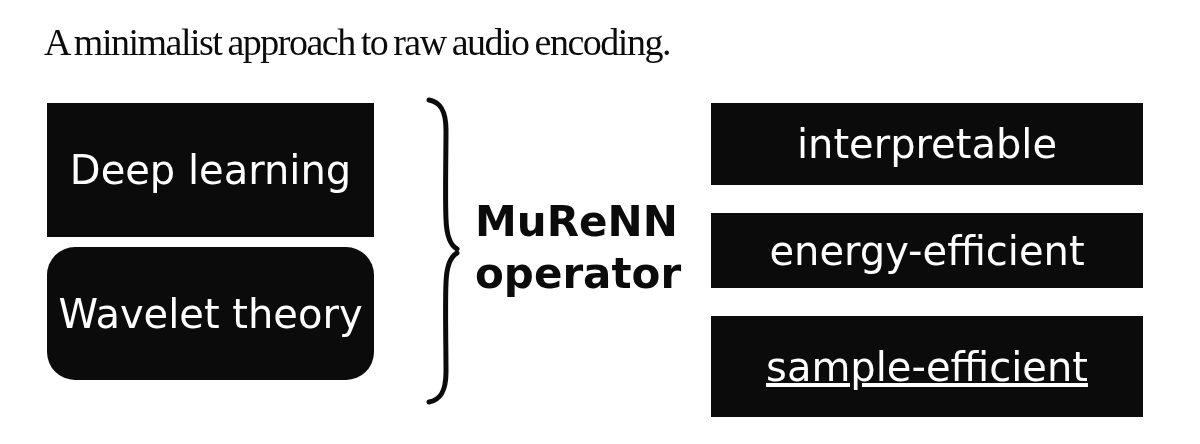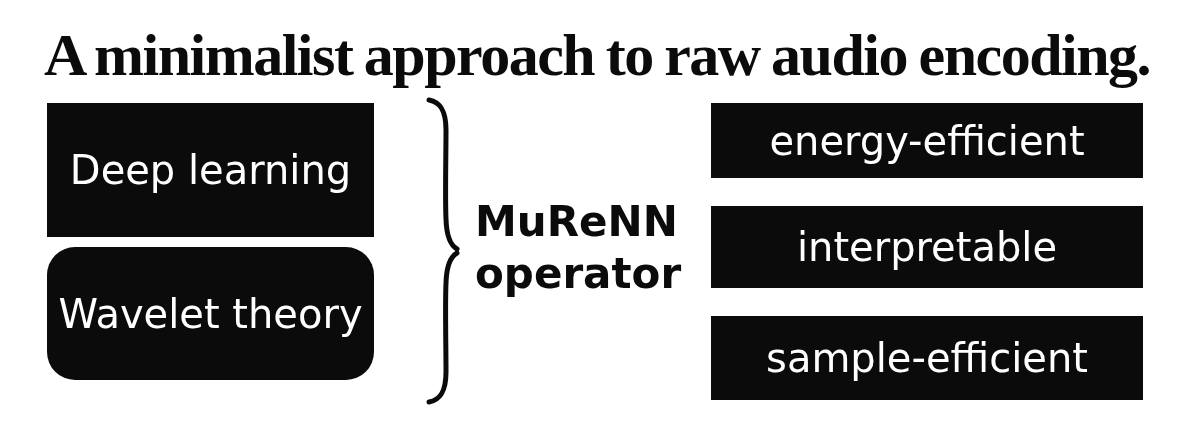--- a/index.html
+++ b/index.html
@@ -17,22 +17,22 @@
     background:var(--background);
     overflow:hidden;
     font-family:"DejaVu Sans","Liberation Sans",sans-serif;
   }
   .slide-title{
     position:absolute;
     left:44px;
     top:22px;
     width:1100px;
     font-family:"Liberation Serif","DejaVu Serif",serif;
-    font-weight:700;
-    font-size:60px;
+    font-weight:400;
+    font-size:38px;
     line-height:1.1;
     letter-spacing:-1.5px;
     word-spacing:-2px;
     color:var(--ink);
     white-space:nowrap;
   }
   .col{
     position:absolute;
     display:flex;
     flex-direction:column;
@@ -46,21 +46,21 @@
     align-items:center;
     justify-content:center;
     font-size:40px;
     line-height:1;
     white-space:nowrap;
   }
   .box-input{ height:134px; }
   .box-input:last-child{ height:133px;border-radius:28px; }
   .box-output-0{ height:82px; }
   .box-output-1{ height:75px; }
-  .box-output-2{ height:84px; }
+  .box-output-2{ height:101px;text-decoration:underline; }
   .brace{
     position:absolute;
     left:423px;
     top:97px;
     width:38px;
     height:308px;
   }
   .brace path{
     fill:none;
     stroke:var(--ink);
@@ -101,24 +101,24 @@
     <path d="M 5 3 C 16 5, 22 13, 22 33 C 22 60, 21 100, 22 122 C 22.5 139, 26 148, 33 152"></path>
     <path d="M 33 156 C 26 160, 22.5 169, 22 186 C 21 208, 22 248, 22 275 C 22 295, 16 303, 5 305"></path>
   </svg>
 
   <div class="operator-block">
     <span class="operator-name">MuReNN</span>
     <span class="operator-role">operator</span>
   </div>
 
   <div class="col col-outputs">
+    <div class="box box-output-0">
+      <span>interpretable</span>
+    </div>
     <div class="box box-output-1">
       <span>energy-efficient</span>
-    </div>
-    <div class="box box-output-0">
-      <span>interpretable</span>
     </div>
     <div class="box box-output-2">
       <span>sample-efficient</span>
     </div>
   </div>
 
 </div>
 
 </body></html>

